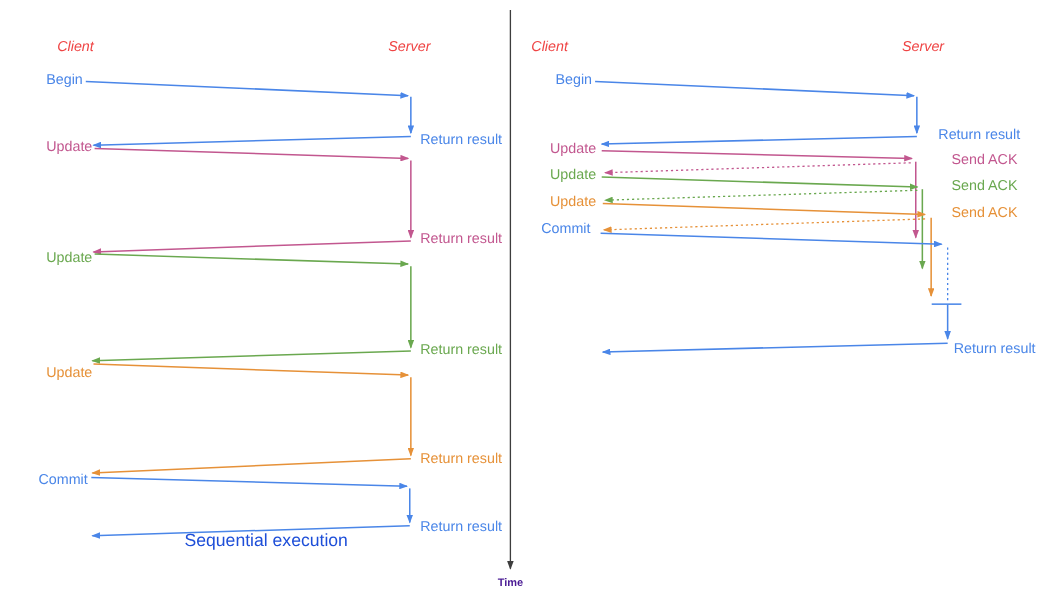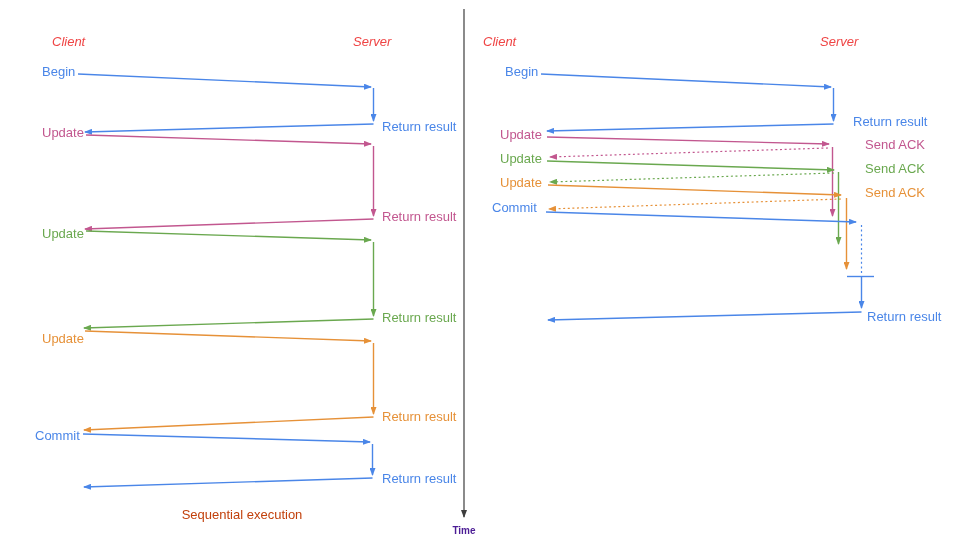--- a/index.html
+++ b/index.html
@@ -4,21 +4,21 @@
 <style>
   html,body{margin:0;padding:0;background:#ffffff;}
   .stage{position:relative;width:960px;height:540px;background:#ffffff;overflow:hidden;
          font-family:"Liberation Sans", sans-serif;}
   .stage svg{position:absolute;left:0;top:0;}
   .hdr{position:absolute;top:34px;font-size:13px;font-style:italic;color:#ef4444;white-space:nowrap;}
   .hdr-seq-client{left:52px;}
   .hdr-seq-server{left:353px;}
   .hdr-par-client{left:483px;}
   .hdr-par-server{left:820px;}
-  .panel-title{position:absolute;top:507px;font-size:13px;color:#c2410c;white-space:nowrap;
+  .panel-title{position:absolute;top:483px;font-size:16px;color:#1d4ed8;white-space:nowrap;
                transform:translateX(-50%);}
   .title-seq{left:242px;}
   .title-par{left:730px;}
   .time-label{position:absolute;top:525px;left:464px;transform:translateX(-50%);
               font-size:10px;color:#4c1d95;white-space:nowrap;font-weight:bold;}
 </style>
 </head>
 <body>
 
 <div class="stage">

